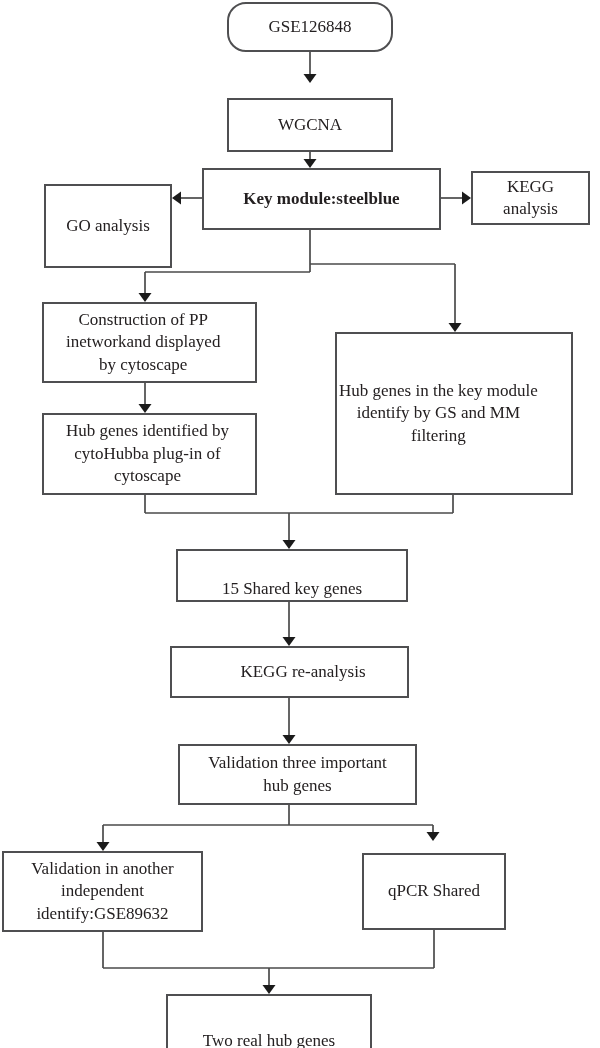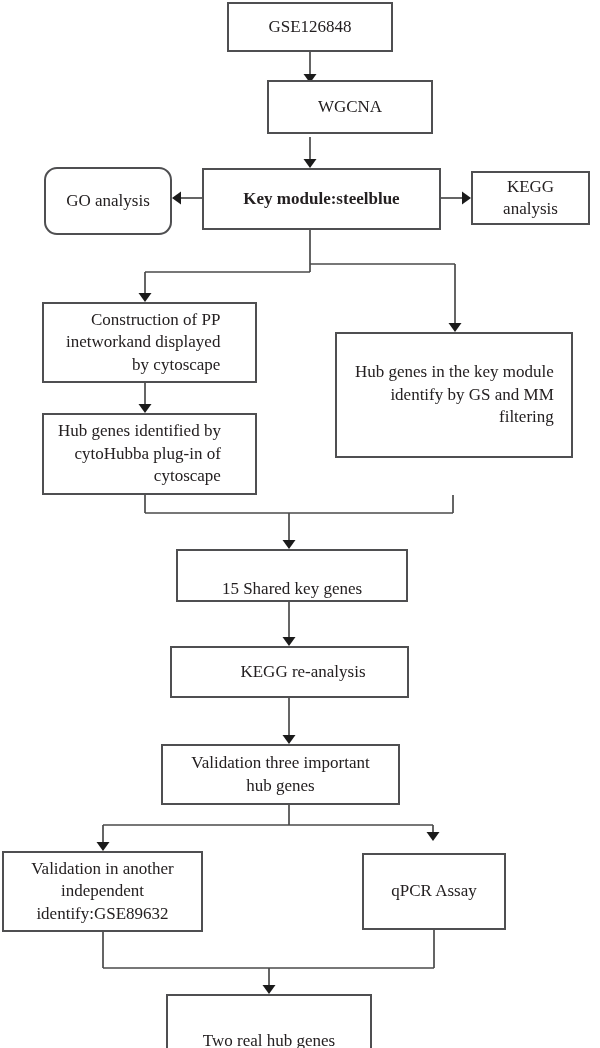--- a/index.html
+++ b/index.html
@@ -13,33 +13,33 @@
   }
   svg.connectors{position:absolute; left:0; top:0; width:600px; height:1048px;}
   svg.connectors line{stroke:var(--line); stroke-width:1.7; fill:none;}
   svg.connectors polygon{fill:var(--arrow); stroke:none;}
   .flow-node{
     position:absolute; box-sizing:border-box; border:2px solid var(--border);
     background:#fff; display:flex; align-items:center; justify-content:center;
     font-size:17px; line-height:1.32; text-align:center;
   }
   .flow-node .lbl{white-space:pre-line; display:block; width:100%;}
-  .flow-node.align-left{justify-content:flex-start; text-align:right;}
+  .flow-node.align-left{justify-content:flex-start; text-align:center;}
   .flow-node.align-left .lbl{width:auto;}
-  #n-gse126848{left:227px; top:2px;   width:166px; height:50px;}
-  #n-wgcna    {left:227px; top:80px;  width:166px; height:54px;margin-left:40px;}
-  #n-go       {left:44px;  top:167px; width:128px; height:68px;border-radius:13px;}
+  #n-gse126848{left:227px; top:2px;   width:166px; height:50px;border-radius:19px;}
+  #n-wgcna    {left:227px; top:98px;  width:166px; height:54px;}
+  #n-go       {left:44px;  top:184px; width:128px; height:84px;}
   #n-key      {left:202px; top:168px; width:239px; height:62px;font-weight:bold;}
   #n-kegg     {left:471px; top:171px; width:119px; height:54px;}
   #n-ppi      {left:42px;  top:302px; width:215px; height:81px; padding-left:22px;}
-  #n-hubba    {left:42px;  top:413px; width:215px; height:82px; padding-left:14px;}
-  #n-gsmm     {left:335px; top:332px; width:238px; height:126px; padding-left:18px;font-family:Liberation Serif, serif;}
+  #n-hubba    {left:42px;  top:413px; width:215px; height:82px; padding-left:22px;}
+  #n-gsmm     {left:335px; top:332px; width:238px; height:163px; padding-left:2px;font-family:Liberation Serif, serif;}
   #n-shared   {left:176px; top:549px; width:232px; height:53px;align-items:flex-end;}
   #n-keggre   {left:170px; top:646px; width:239px; height:52px;padding-left:27px;}
-  #n-val3     {left:161px; top:744px; width:239px; height:61px;}
+  #n-val3     {left:178px; top:744px; width:239px; height:61px;}
   #n-valds    {left:2px;   top:851px; width:201px; height:81px;}
   #n-qpcr     {left:362px; top:853px; width:144px; height:77px;}
   #n-two      {left:166px; top:994px; width:206px; height:60px;align-items:flex-end;}
 </style>
 </head>
 <body>
 
 <div class="canvas">
 
   <svg class="connectors" viewBox="0 0 600 1048" xmlns="http://www.w3.org/2000/svg">
@@ -155,19 +155,19 @@
   <div class="flow-node" id="n-val3">
     <span class="lbl">Validation three important
 hub genes</span>
   </div>
   <div class="flow-node" id="n-valds">
     <span class="lbl">Validation in another
 independent
 identify:GSE89632</span>
   </div>
   <div class="flow-node" id="n-qpcr">
-    <span class="lbl">qPCR Assay</span>
+    <span class="lbl">qPCR Shared</span>
   </div>
   <div class="flow-node" id="n-two">
     <span class="lbl">Two real hub genes</span>
   </div>
 
 </div>
 
 </body></html>

